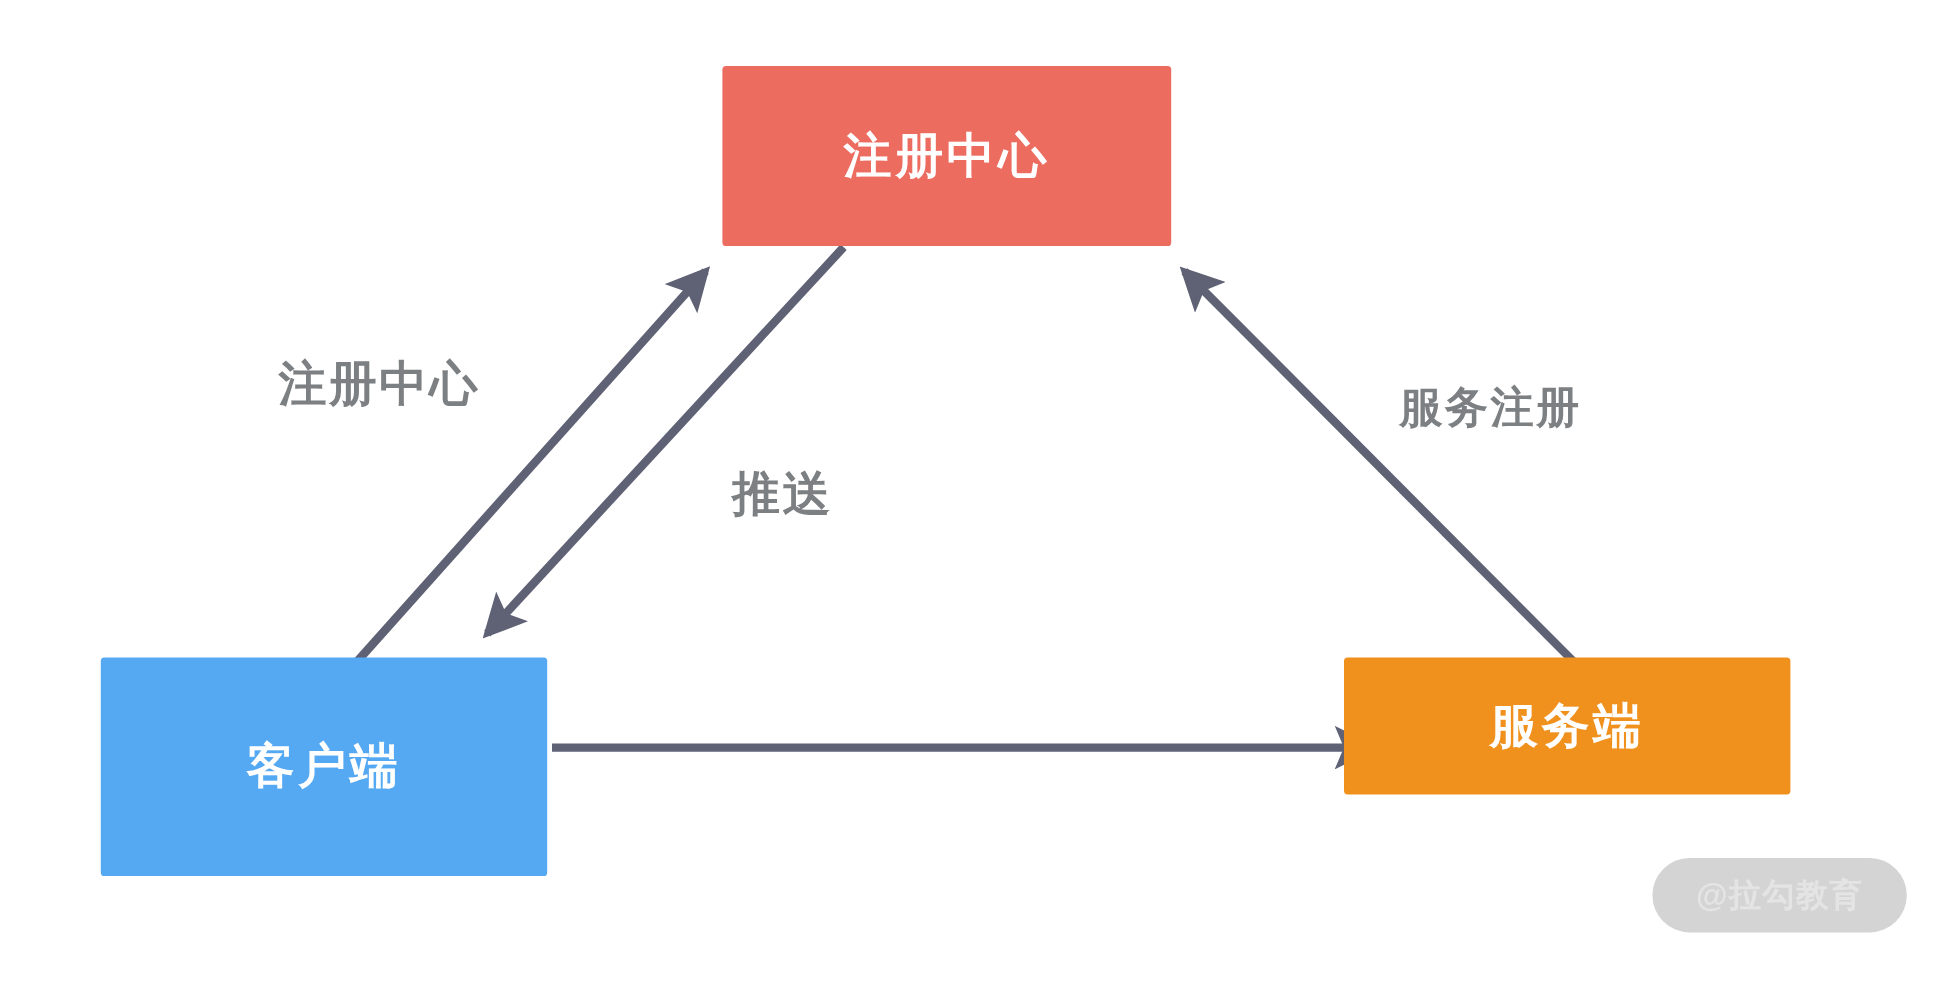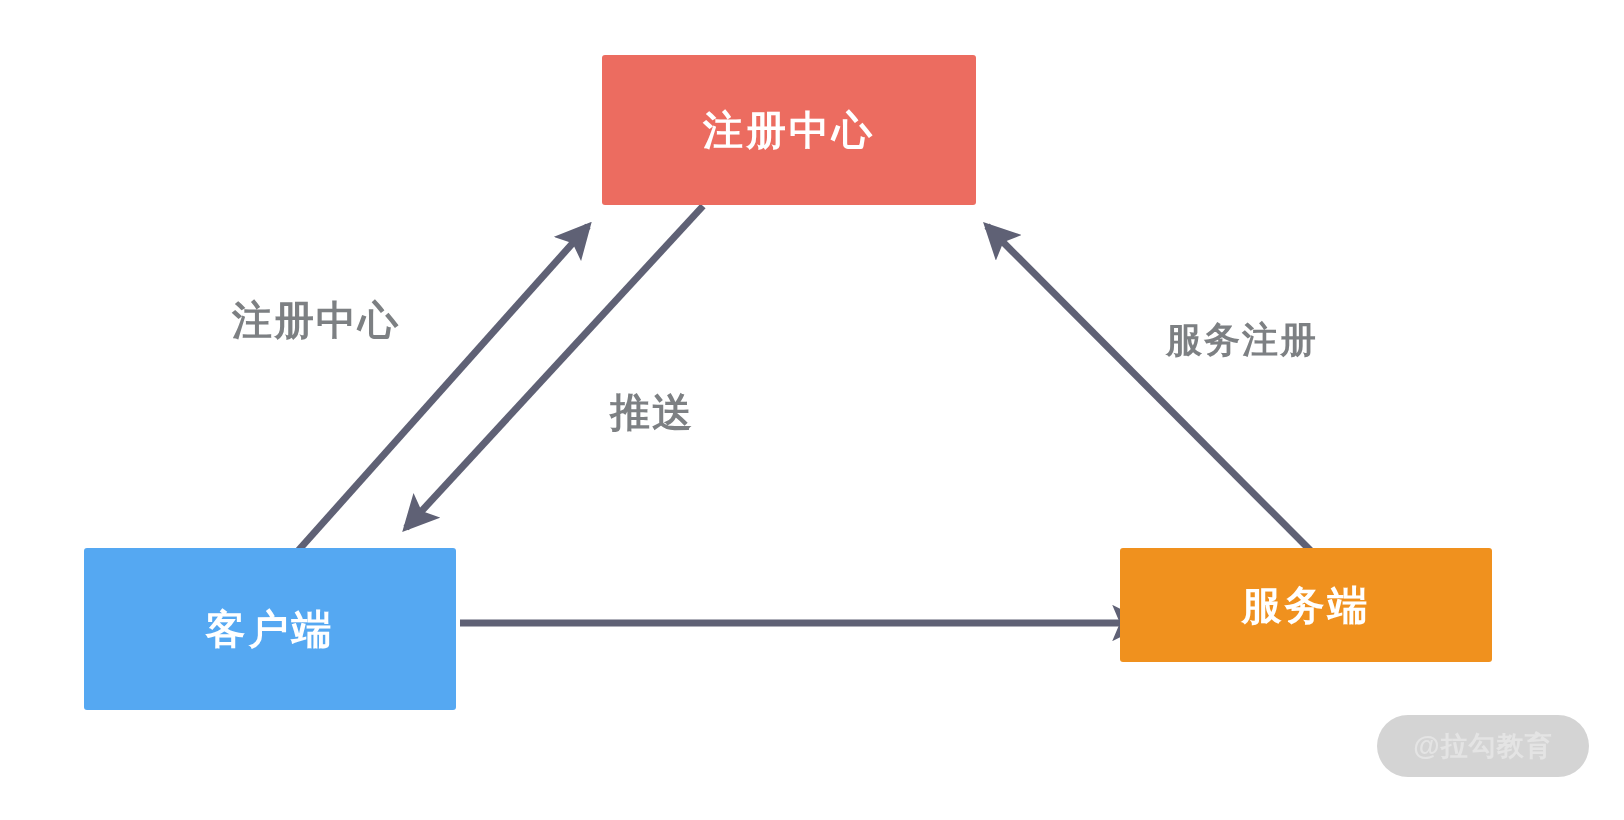--- a/index.html
+++ b/index.html
@@ -34,21 +34,21 @@
   #node-registry {
     left: 602px;
     top: 55px;
     width: 374px;
     height: 150px;
   }
   #node-client {
     left: 84px;
     top: 548px;
     width: 372px;
-    height: 162px;
+    height: 182px;
     justify-content: center;
   }
   #node-server {
     left: 1120px;
     top: 548px;
     width: 372px;
     height: 114px;
   }
   .edge-label {
     position: absolute;

